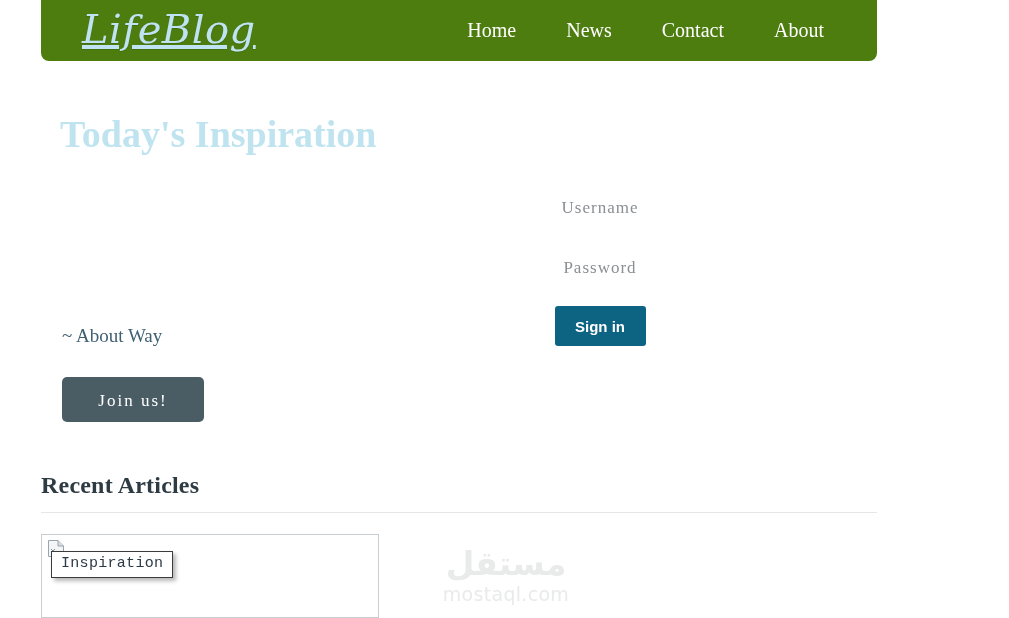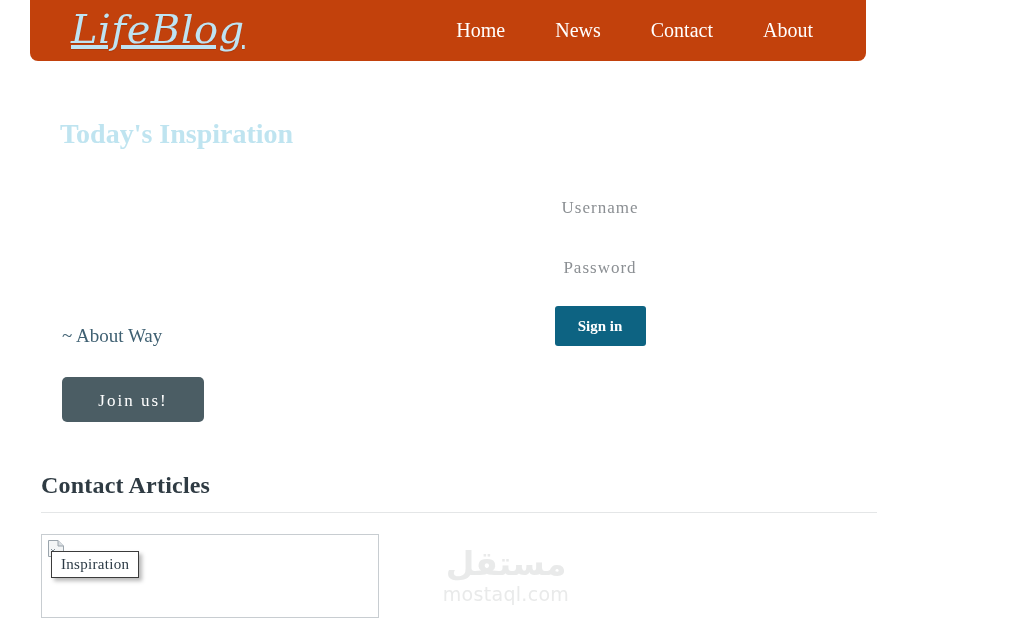--- a/index.html
+++ b/index.html
@@ -12,25 +12,25 @@
     height: 618px;
     position: relative;
     overflow: hidden;
     font-family: "Liberation Serif", "DejaVu Serif", serif;
     -webkit-font-smoothing: antialiased;
   }
 
   
   .site-header {
     position: absolute;
-    left: 30px;
+    left: 41px;
     top: 0;
     width: 836px;
     height: 61px;
-    background: #c2410c;
+    background: #4d7c0f;
     border-bottom-left-radius: 8px;
     border-bottom-right-radius: 8px;
     box-sizing: border-box;
   }
   .brand {
     position: absolute;
     left: 41px;
     top: 1px;
     font-family: "DejaVu Serif", "Liberation Serif", serif;
     font-style: italic;
@@ -65,21 +65,21 @@
     left: 0;
     top: 61px;
     width: 1009px;
     height: 400px;
   }
   .hero-title {
     position: absolute;
     left: 60px;
     top: 51px;
     margin: 0;
-    font-size: 28px;
+    font-size: 38px;
     font-weight: bold;
     line-height: 44px;
     color: #bfe4f0;
     font-family: "Liberation Serif", "DejaVu Serif", serif;
     white-space: nowrap;
   }
   .quote-text {
     position: absolute;
     left: 62px;
     top: 110px;
@@ -148,21 +148,21 @@
     display: flex;
     justify-content: center;
   }
   .signin-button {
     width: 91px;
     height: 40px;
     background: #0d6382;
     color: #ffffff;
     border: none;
     border-radius: 3px;
-    font-family: Liberation Serif, serif;
+    font-family: Liberation Sans, sans-serif;
     font-size: 15px;
     font-weight: bold;
     cursor: pointer;
     padding: 0;
   }
 
   
   .articles-section {
     position: absolute;
     left: 41px;
@@ -201,21 +201,21 @@
     width: 16px;
     height: 17px;
   }
   .alt-tooltip {
     position: absolute;
     left: 9px;
     top: 16px;
     padding: 2px 9px 3px 9px;
     background: #ffffff;
     border: 1px solid #3b3b3b;
-    font-family: Liberation Serif, serif;
+    font-family: Liberation Mono, monospace;
     font-size: 15px;
     color: #2b3a45;
     line-height: 20px;
     white-space: nowrap;
     box-shadow: 3px 3px 4px rgba(0,0,0,0.28);
     letter-spacing: 0.3px;
   }
 
   
   .watermark {
@@ -265,21 +265,21 @@
     <input class="login-input" type="text" placeholder="Username" style="">
     <div class="field-gap"></div>
     <input class="login-input" type="password" placeholder="Password" style="">
     <div class="signin-wrap">
       <button class="signin-button" type="submit">Sign in</button>
     </div>
   </form>
 </div>
 
 <div class="articles-section">
-  <h2 class="articles-title">Contact Articles</h2>
+  <h2 class="articles-title">Recent Articles</h2>
   <div class="articles-divider"></div>
 
   <div class="article-card">
     <span class="broken-image-icon">
       <svg width="16" height="17" viewBox="0 0 16 17" xmlns="http://www.w3.org/2000/svg">
         <path d="M0.5 0.5 H10 L15.5 6 V16.5 H0.5 Z" fill="#f3f5f6" stroke="#9aa4ac" stroke-width="1"></path>
         <path d="M10 0.5 V6 H15.5" fill="#d9dee2" stroke="#9aa4ac" stroke-width="1"></path>
         <path d="M3 9 L7 13 M7 9 L3 13" stroke="#7d8a93" stroke-width="1"></path>
       </svg>
     </span>

